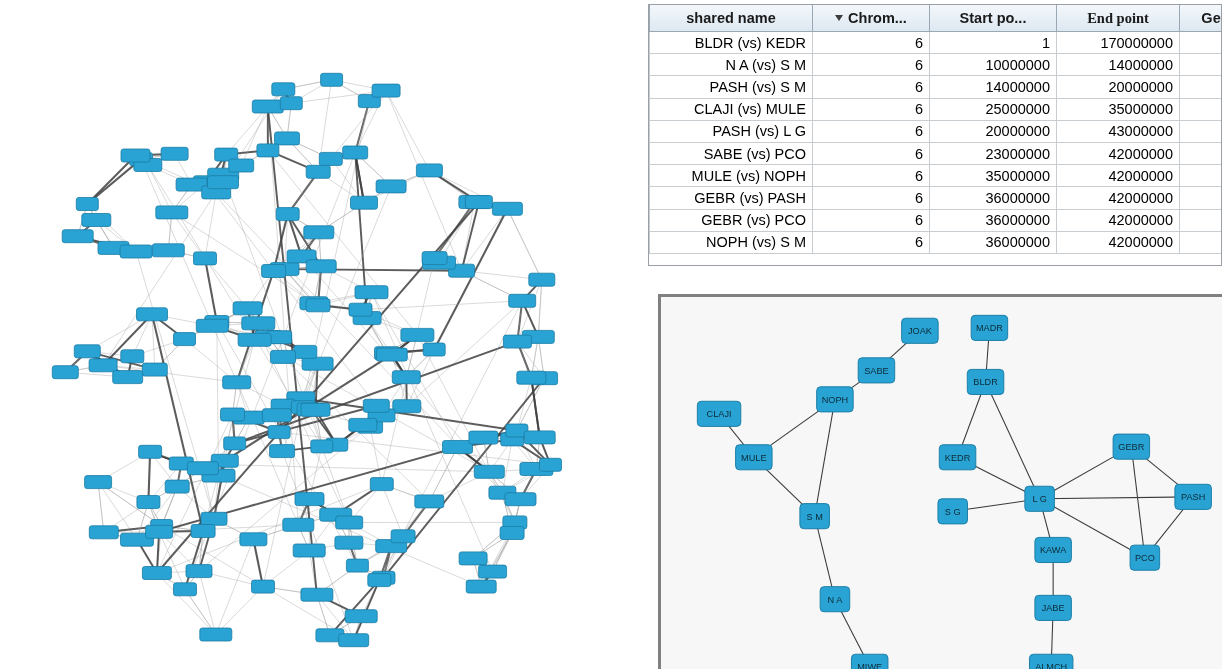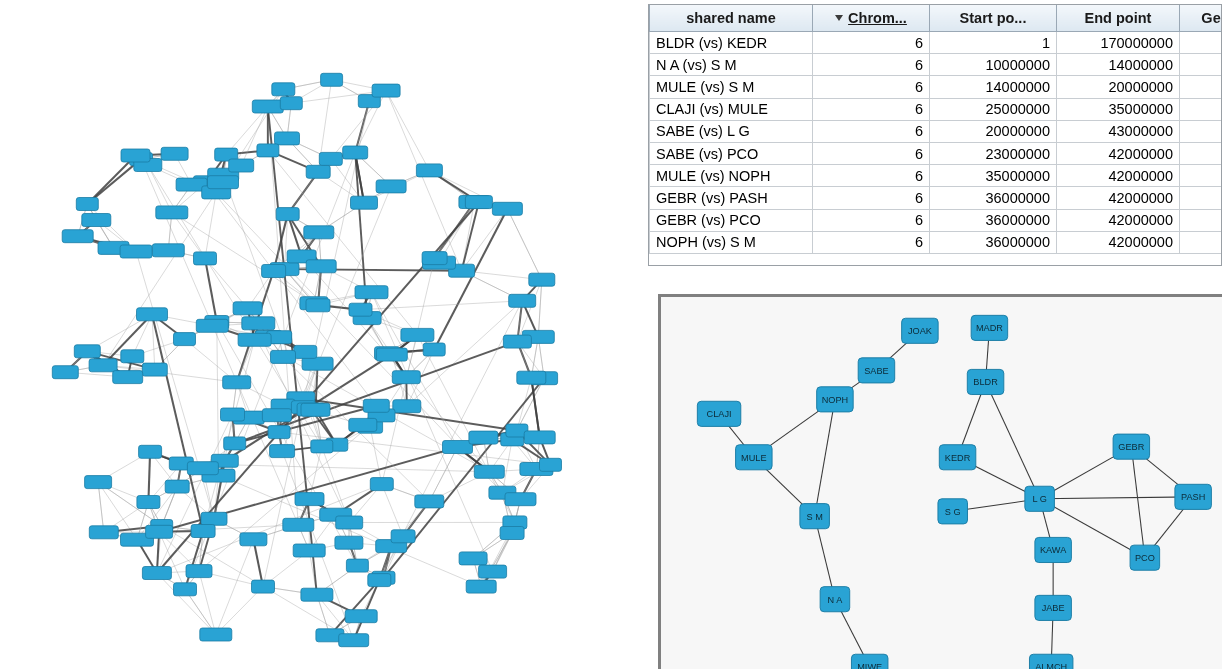--- a/index.html
+++ b/index.html
@@ -64,23 +64,23 @@
     font-weight: bold;
     font-size: 14.5px;
     height: 26px;
     padding: 0 6px;
     text-align: center;
     white-space: nowrap;
     overflow: hidden;
     color: #1a1a1a;
   }
   table.data-table thead th.col-name { width: 150px; }
-  table.data-table thead th.col-chrom { width: 104px; text-decoration: underline; }
+  table.data-table thead th.col-chrom { width: 104px; }
   table.data-table thead th.col-start { width: 114px; margin-top: 47px; }
-  table.data-table thead th.col-end { width: 110px; }
+  table.data-table thead th.col-end { width: 110px; font-family: Liberation Serif, serif; }
   table.data-table thead th.col-gen { width: 96px; }
 
   .th-inner {
     display: flex;
     align-items: center;
     justify-content: center;
     gap: 4px;
   }
   .filter-icon {
     display: inline-block;
@@ -101,21 +101,21 @@
 
   table.data-table tbody td {
     border: 1px solid #c8cdd2;
     height: 21.2px;
     padding: 0 6px;
     font-size: 14.5px;
     white-space: nowrap;
     overflow: hidden;
     background: #ffffff;
   }
-  td.c-left { text-align: left; }
+  td.c-left { text-align: right; }
   td.c-right { text-align: right; }
 
   
   #sub-network-panel {
     position: absolute;
     left: 13px;
     top: 268px;
     width: 574px;
     height: 398px;
     background: #f7f7f7;
@@ -1369,35 +1369,35 @@
               <td class="c-right">192.0</td>
             </tr>
             <tr>
               <td class="c-left">N A (vs) S M</td>
               <td class="c-right">6</td>
               <td class="c-right">10000000</td>
               <td class="c-right">14000000</td>
               <td class="c-right">6.6</td>
             </tr>
             <tr>
-              <td class="c-left">MULE (vs) S M</td>
+              <td class="c-left">PASH (vs) S M</td>
               <td class="c-right">6</td>
               <td class="c-right">14000000</td>
               <td class="c-right">20000000</td>
               <td class="c-right">7.5</td>
             </tr>
             <tr>
               <td class="c-left">CLAJI (vs) MULE</td>
               <td class="c-right">6</td>
               <td class="c-right">25000000</td>
               <td class="c-right">35000000</td>
               <td class="c-right">5.9</td>
             </tr>
             <tr>
-              <td class="c-left">SABE (vs) L G</td>
+              <td class="c-left">PASH (vs) L G</td>
               <td class="c-right">6</td>
               <td class="c-right">20000000</td>
               <td class="c-right">43000000</td>
               <td class="c-right">16.9</td>
             </tr>
             <tr>
               <td class="c-left">SABE (vs) PCO</td>
               <td class="c-right">6</td>
               <td class="c-right">23000000</td>
               <td class="c-right">42000000</td>

